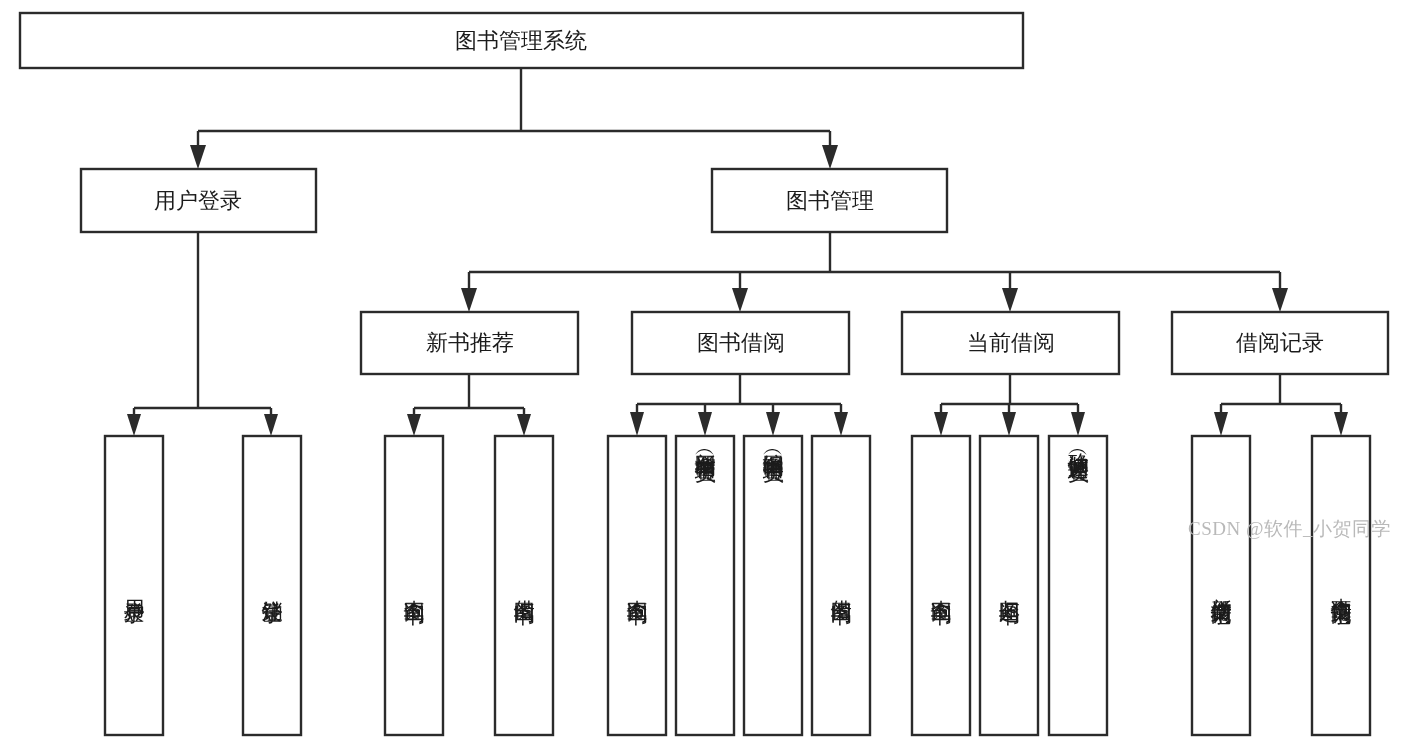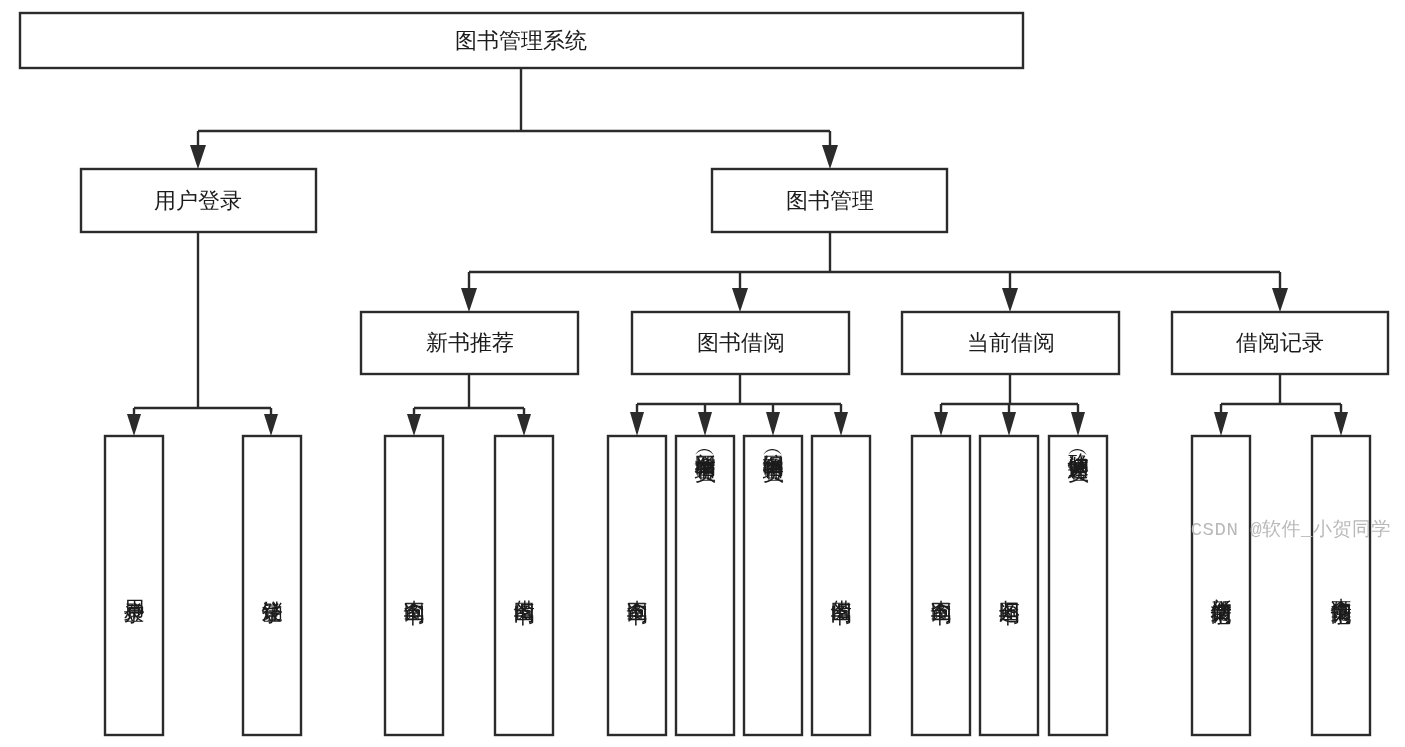--- a/index.html
+++ b/index.html
@@ -58,21 +58,21 @@
     font-size: 21px;
     line-height: 1.06;
     letter-spacing: 1.5px;
     color: #1b1b1b;
     white-space: nowrap;
   }
   .watermark {
     position: absolute;
     right: 14px;
     bottom: 6px;
-    font-family: Liberation Mono, monospace;
+    font-family: Liberation Serif, serif;
     font-size: 19px;
     color: #b9b9b9;
     letter-spacing: 0.5px;
     user-select: none;
   }
 </style>
 </head>
 <body>
 
 <div id="diagram-root">

